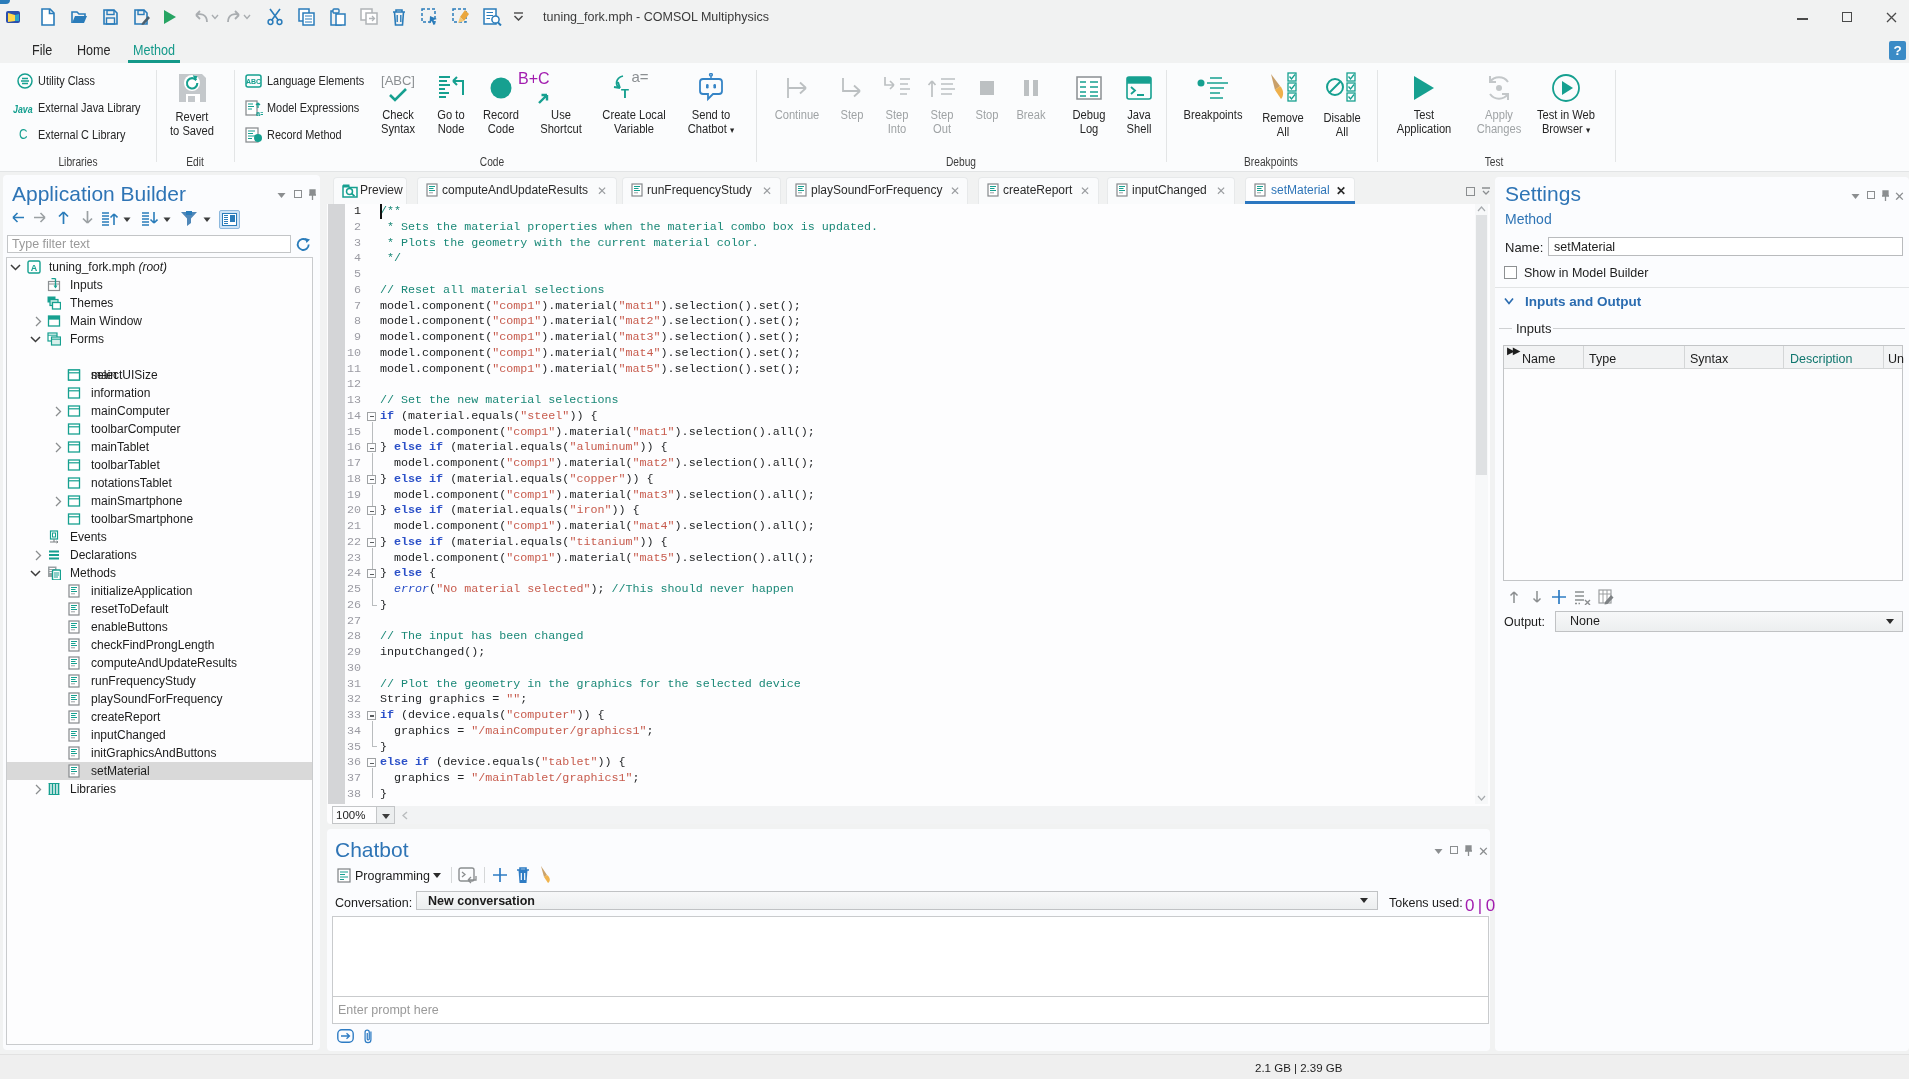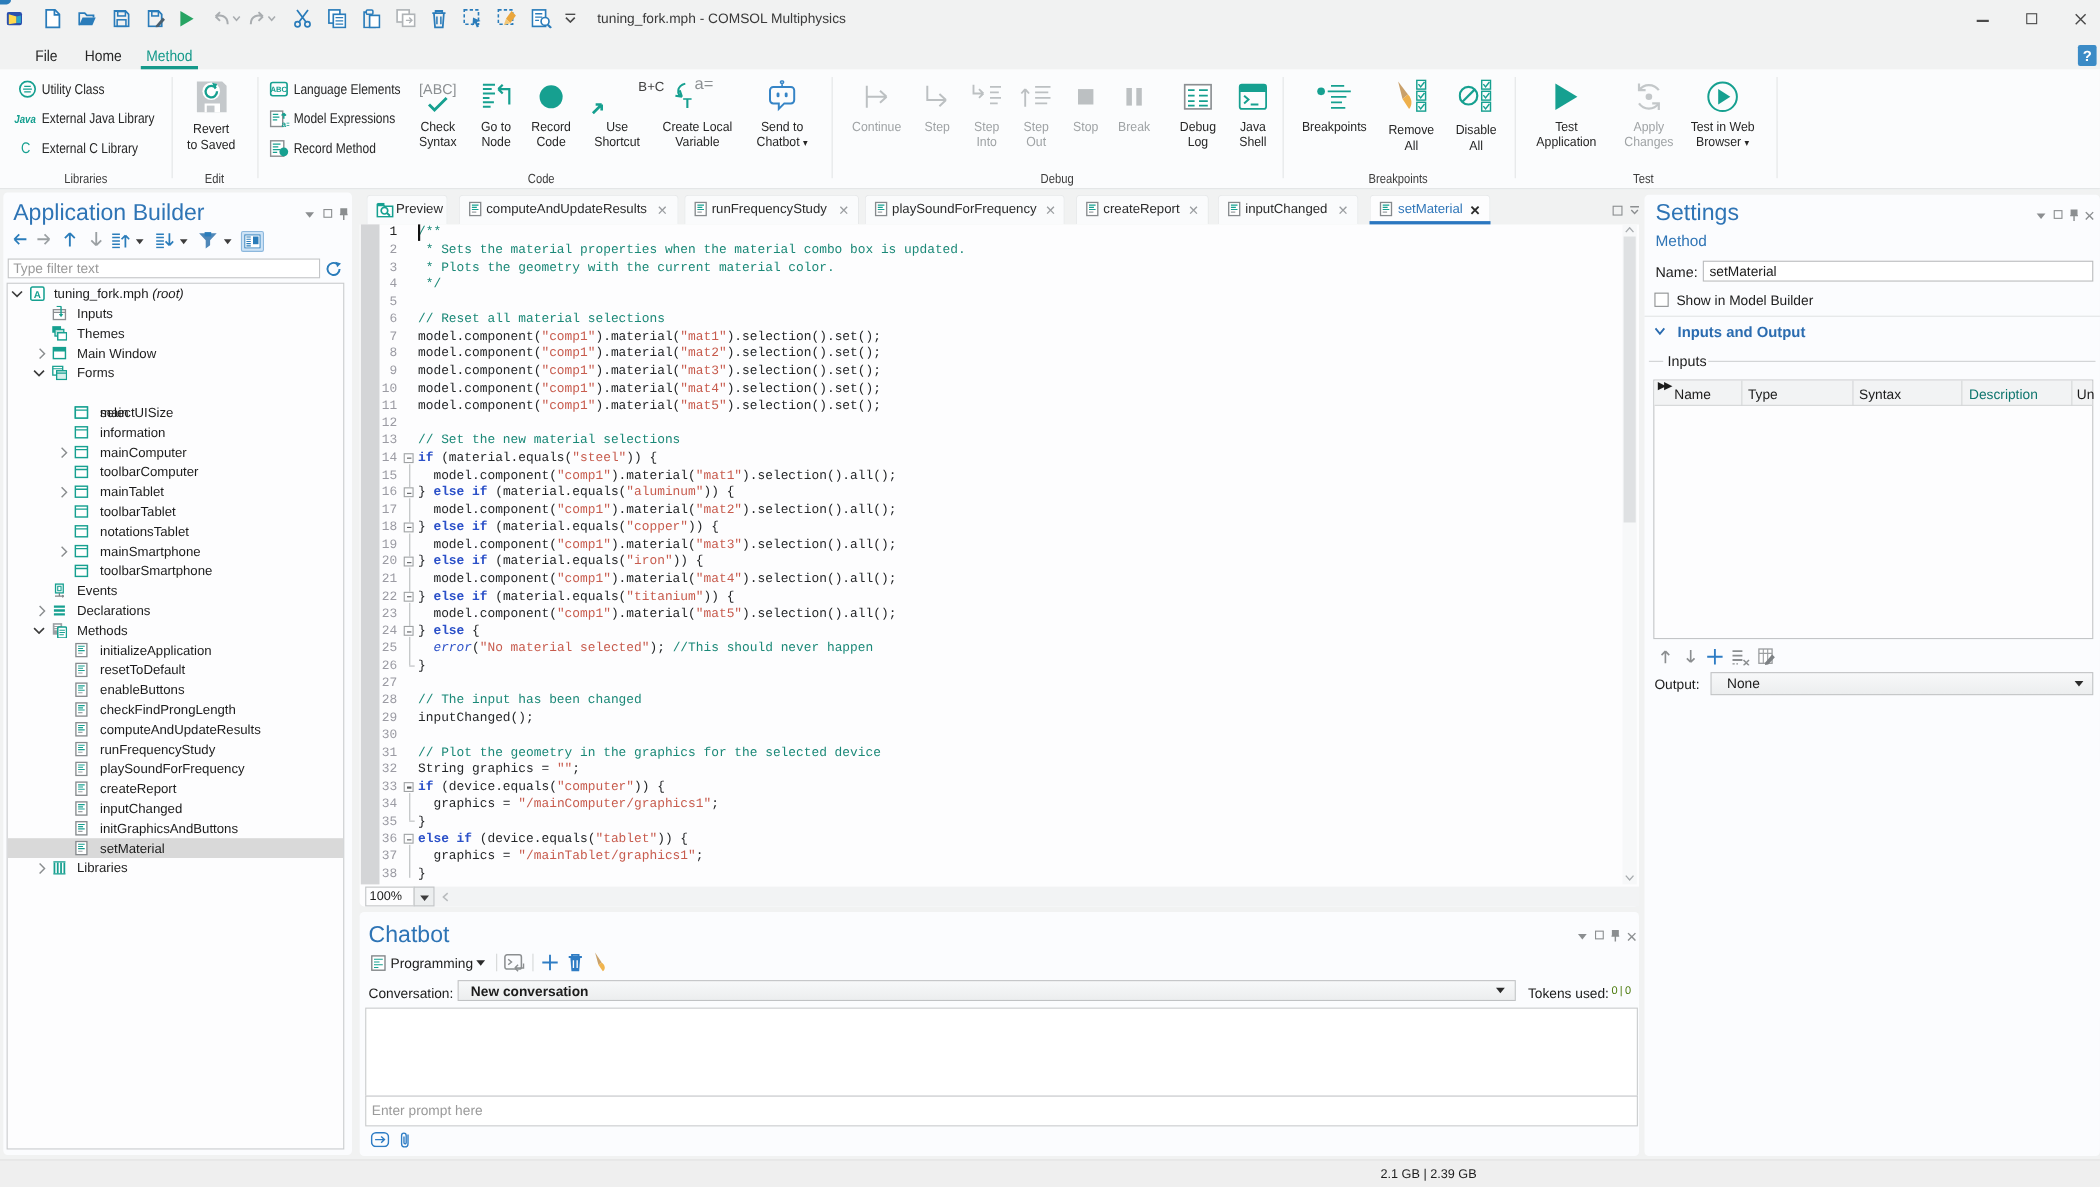--- a/index.html
+++ b/index.html
@@ -227,21 +227,21 @@
         </svg>
       <div class="bt" style="margin-top:1px">Go to<br>Node</div>
     </div>
     <div class="rbig" style="left:458px">
       <svg width="26" height="26" viewBox="0 0 26 26" style="margin-top:5px">
           <circle cx="13" cy="13" r="10.5" fill="#16a090"></circle>
         </svg>
       <div class="bt" style="margin-top:3px">Record<br>Code</div>
     </div>
     <div class="rbig" style="left:518px">
-      <div style="position:absolute;left:0;width:86px;top:2px;text-align:right;font-size:12px;color:#404040">B+C</div>
+      <div style="position:absolute;left:0;width:86px;top:2px;text-align:left;font-size:16px;color:#a21caf">B+C</div>
       <svg width="14" height="12" viewBox="0 0 14 12" style="margin-top:22px;margin-left:-34px">
           <path d="M2 11 L10 3 M10 3 H4.5 M10 3 V8.5" fill="none" stroke="#16a090" stroke-width="2.4"></path>
         </svg>
       <div class="bt" style="margin-top:0px">Use<br>Shortcut</div>
     </div>
     <div class="rbig" style="left:591px">
       <div style="position:absolute;left:6px;width:86px;top:0px;text-align:center;font-size:15px;color:#8b8f92">a=</div>
       <svg width="26" height="28" viewBox="0 0 26 28" style="margin-top:4px;margin-left:-20px">
           <path d="M12 2 C4 4 4 12 9 14 M9 14 L3 13 M9 14 L7 8" fill="none" stroke="#16a090" stroke-width="1.8"></path>
           <text x="10" y="24" font-size="13" font-weight="bold" fill="#16a090" font-family="sans-serif">T</text>
@@ -936,21 +936,21 @@
   <svg class="ic" style="left:538px;top:864px" width="16" height="20" viewBox="0 0 16 20">
       <path d="M3 2 L9 11 L6 13 Z" fill="#caa26b"></path>
       <path d="M9 11 L6 13 L10 19 C13 17 12 13 9 11 Z" fill="#f0b44e"></path>
     </svg>
 
   <div class="abs" style="left:335px; top:896px; font-size:12.5px; color:#1c1c1c;">Conversation:</div>
   <div class="combo" style="left:416px; top:891px; width:962px; height:19px;"></div>
   <div class="abs" style="left:428px; top:894px; font-size:12.5px; color:#1c1c1c;font-weight:bold;">New conversation</div>
   <div class="carr" style="left:1360px; top:898px;"></div>
   <div class="abs" style="left:1389px; top:896px; font-size:12.5px; color:#1c1c1c;">Tokens used:</div>
-  <div class="abs" style="left:1465px; top:896px; font-size:10px; color:#4d7c0f;">0 | 0</div>
+  <div class="abs" style="left:1465px; top:896px; font-size:17px; color:#a21caf;">0 | 0</div>
 
   <div class="tfield" style="left:332px; top:916px; width:1157px; height:81px; border-color:#c9cbcd;"></div>
   <div class="tfield" style="left:332px; top:996px; width:1157px; height:28px; border-color:#c9cbcd;"></div>
   <div class="abs ph" style="left:338px; top:1003px; font-size:12.5px;">Enter prompt here</div>
   <svg class="ic" style="left:337px;top:1029px" width="17" height="14" viewBox="0 0 17 14">
       <rect x="0.8" y="0.8" width="15.4" height="12.4" rx="4" fill="none" stroke="#2e7cc4" stroke-width="1.4"></rect>
       <path d="M4 7 H12 M9.5 4.2 L12.5 7 L9.5 9.8" fill="none" stroke="#2e7cc4" stroke-width="1.3"></path>
     </svg>
   <svg class="ic" style="left:363px;top:1027px" width="10" height="18" viewBox="0 0 12 19">
       <path d="M9.5 4 V14 a3.5 3.5 0 0 1 -7 0 V5 a2.5 2.5 0 0 1 5 0 V13 a1.2 1.2 0 0 1 -2.4 0 V6" fill="none" stroke="#2e7cc4" stroke-width="1.5"></path>

